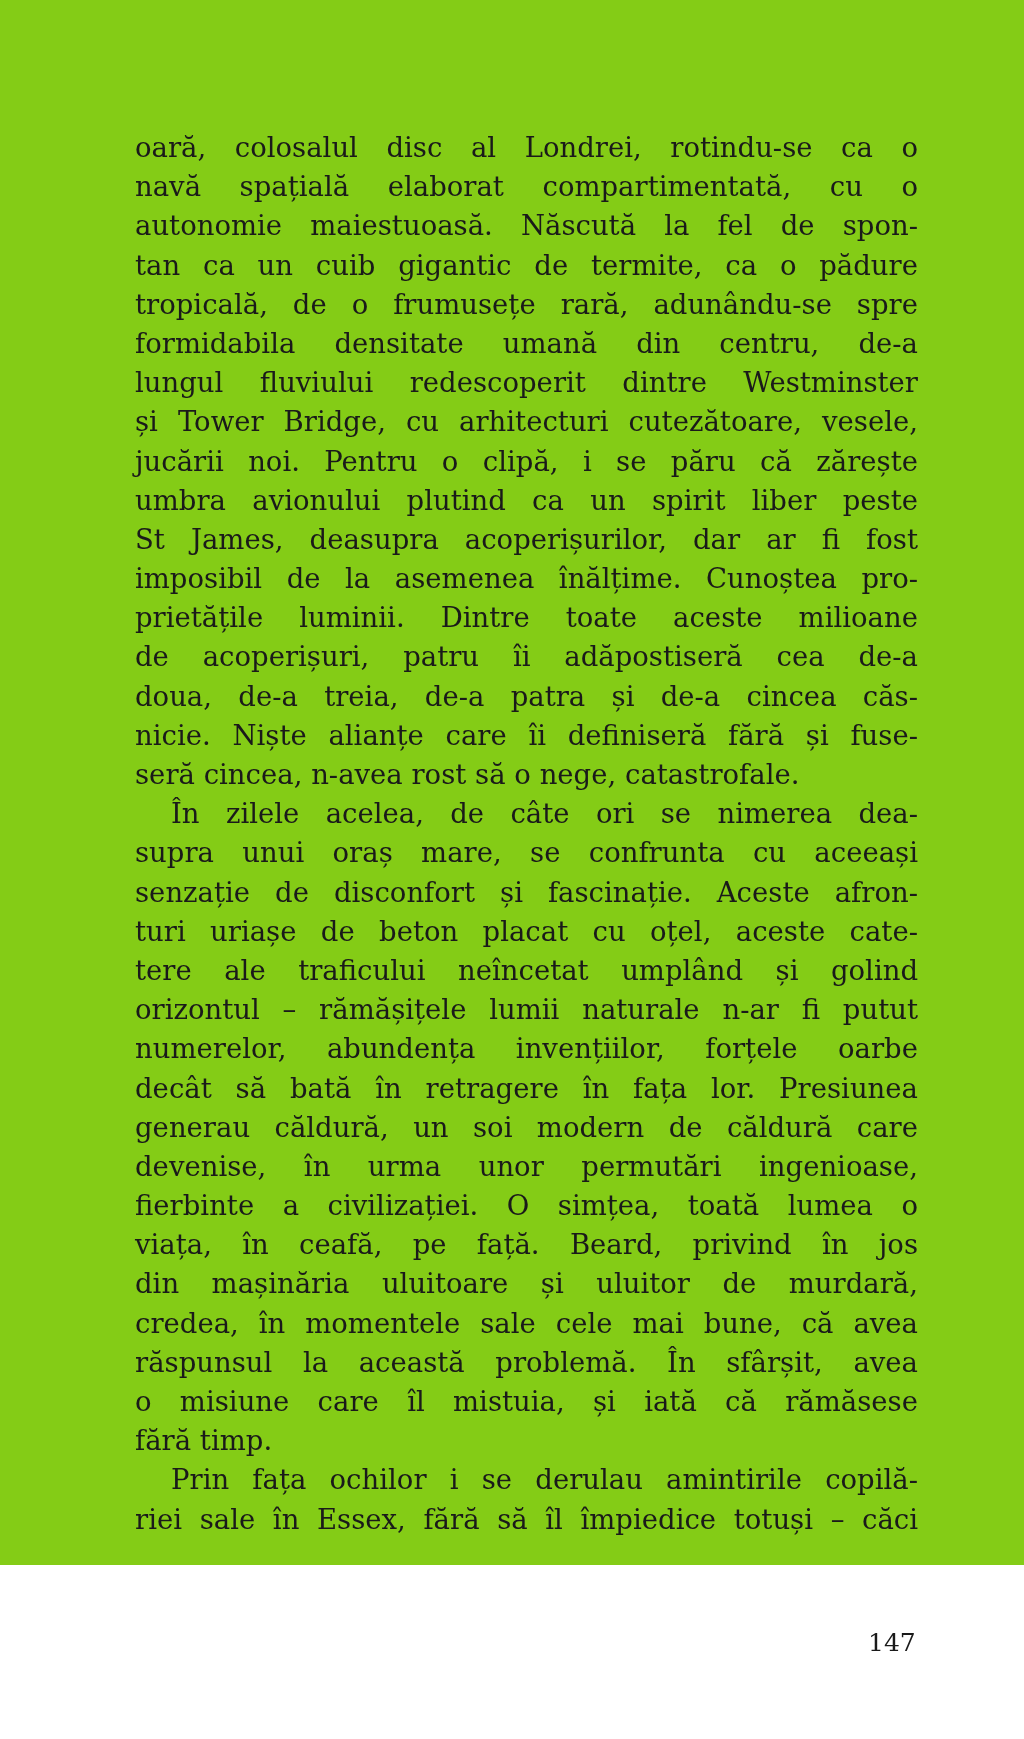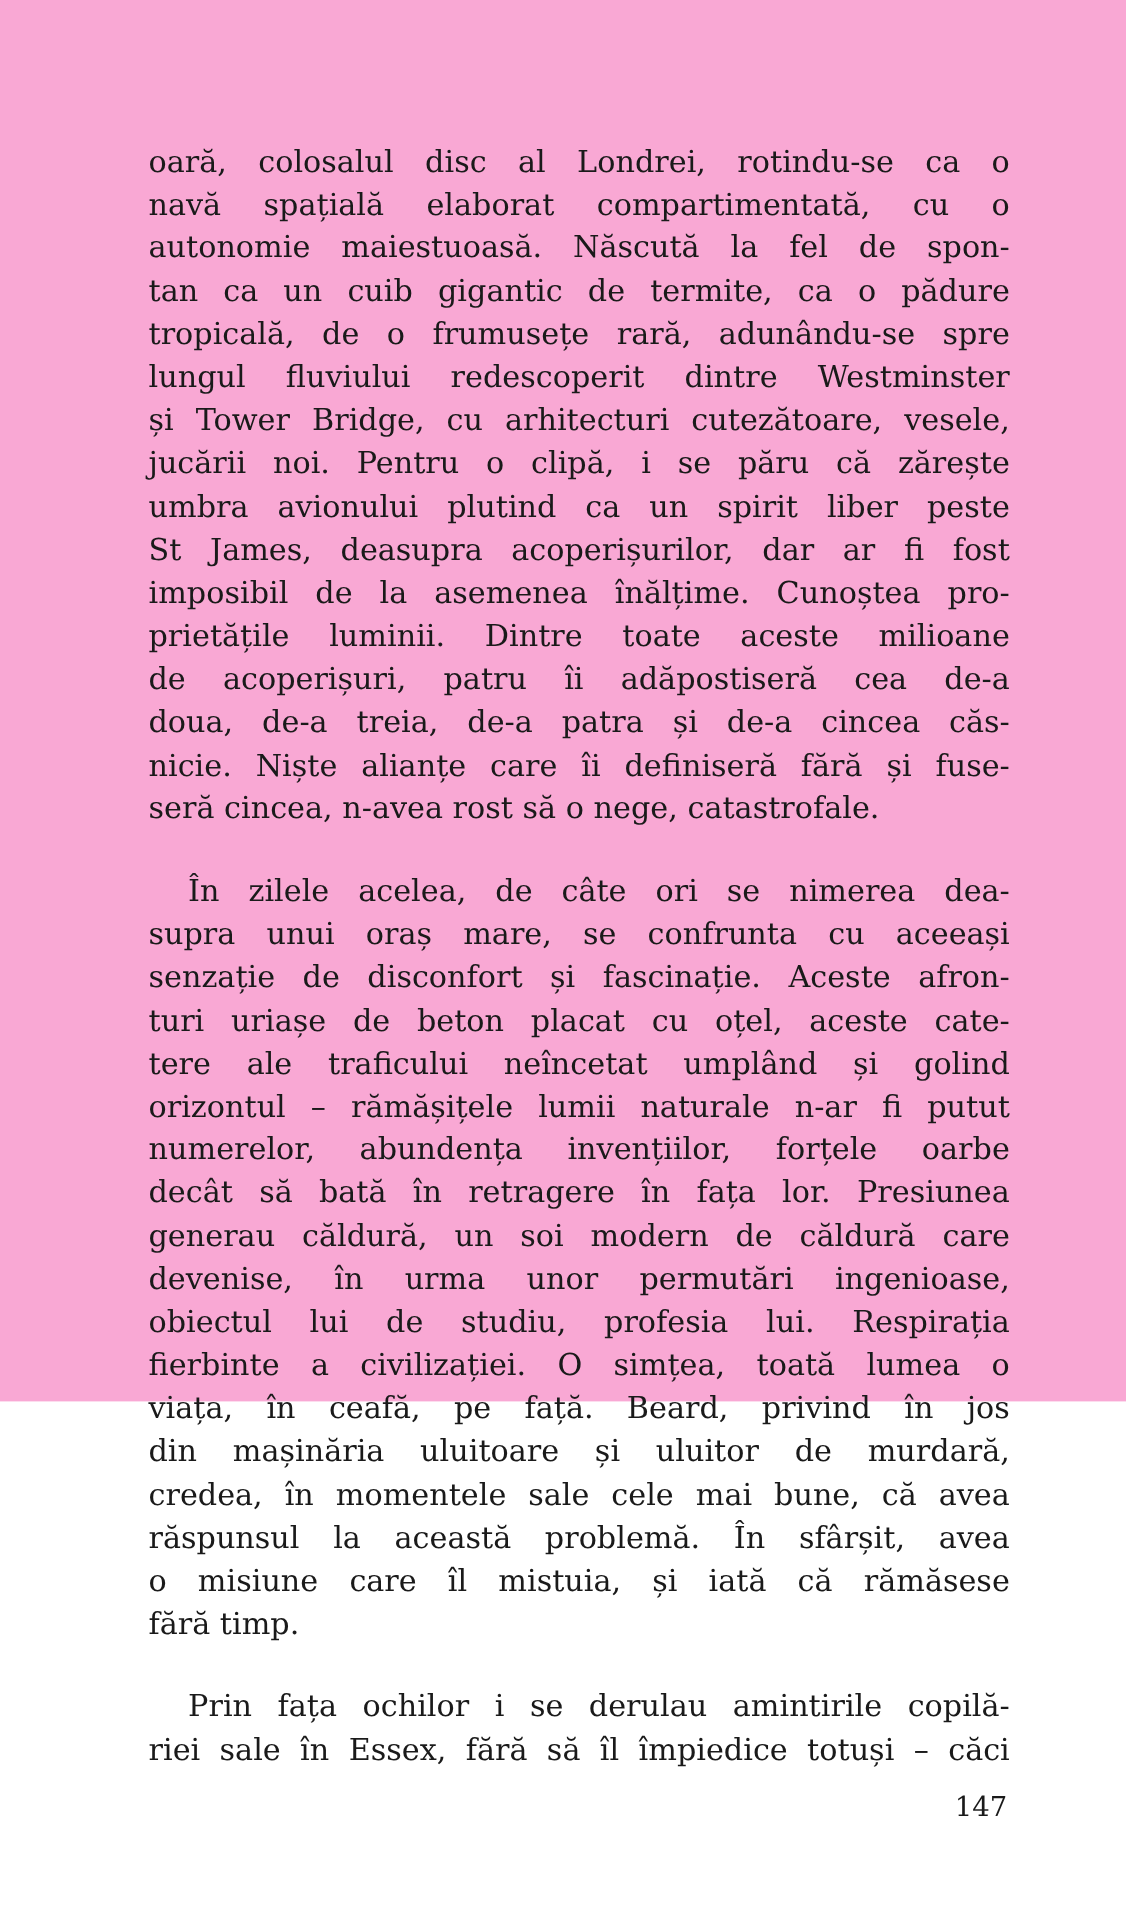--- a/index.html
+++ b/index.html
@@ -1,54 +1,55 @@
 <!DOCTYPE html>
 <html><head>
 <meta charset="utf-8">
 <style>
   html, body { margin: 0; padding: 0; background: #ffffff; }
   body { width: 1024px; height: 1739px; position: relative; overflow: hidden; }
   .page {
-    position: absolute; left: 0; top: 0; width: 1024px; height: 1274px;
-    background: #f9a8d4;
+    position: absolute; left: 0; top: 0; width: 1024px; height: 1565px;
+    background: #84cc16;
   }
   .text-block {
     position: absolute; left: 135px; top: 128px; width: 783px;
     font-family: "DejaVu Serif", serif;
     font-size: 27.5px;
     line-height: 39.2px;
     color: #1a1a1a;
   }
   .line {
     display: block;
     white-space: nowrap;
     text-align: justify;
     text-align-last: justify;
     height: 39.2px;
     overflow: visible;
   }
   .line.last { text-align-last: left; }
-  .line.indent { padding-left: 36px; margin-top: 36px; }
+  .line.indent { padding-left: 36px; }
   .page-number {
     position: absolute; left: 868px; top: 1617px; width: 60px;
     font-family: "DejaVu Serif", serif;
     font-size: 25px; color: #1a1a1a; margin-top: 11px;
   }
 </style>
 </head>
 <body>
 
 <div class="page">
   <div class="text-block" id="text-block">
       <div>
         <span class="line">oară, colosalul disc al Londrei, rotindu-se ca o</span>
         <span class="line">navă spațială elaborat compartimentată, cu o</span>
         <span class="line">autonomie maiestuoasă. Născută la fel de spon-</span>
         <span class="line">tan ca un cuib gigantic de termite, ca o pădure</span>
         <span class="line">tropicală, de o frumusețe rară, adunându-se spre</span>
+        <span class="line">formidabila densitate umană din centru, de-a</span>
         <span class="line">lungul fluviului redescoperit dintre Westminster</span>
         <span class="line">și Tower Bridge, cu arhitecturi cutezătoare, vesele,</span>
         <span class="line">jucării noi. Pentru o clipă, i se păru că zărește</span>
         <span class="line">umbra avionului plutind ca un spirit liber peste</span>
         <span class="line">St James, deasupra acoperișurilor, dar ar fi fost</span>
         <span class="line">imposibil de la asemenea înălțime. Cunoștea pro-</span>
         <span class="line">prietățile luminii. Dintre toate aceste milioane</span>
         <span class="line">de acoperișuri, patru îi adăpostiseră cea de-a</span>
         <span class="line">doua, de-a treia, de-a patra și de-a cincea căs-</span>
         <span class="line">nicie. Niște alianțe care îi definiseră fără și fuse-</span>
@@ -58,21 +59,20 @@
         <span class="line indent">În zilele acelea, de câte ori se nimerea dea-</span>
         <span class="line">supra unui oraș mare, se confrunta cu aceeași</span>
         <span class="line">senzație de disconfort și fascinație. Aceste afron-</span>
         <span class="line">turi uriașe de beton placat cu oțel, aceste cate-</span>
         <span class="line">tere ale traficului neîncetat umplând și golind</span>
         <span class="line">orizontul – rămășițele lumii naturale n-ar fi putut</span>
         <span class="line">numerelor, abundența invențiilor, forțele oarbe</span>
         <span class="line">decât să bată în retragere în fața lor. Presiunea</span>
         <span class="line">generau căldură, un soi modern de căldură care</span>
         <span class="line">devenise, în urma unor permutări ingenioase,</span>
-        <span class="line">obiectul lui de studiu, profesia lui. Respirația</span>
         <span class="line">fierbinte a civilizației. O simțea, toată lumea o</span>
         <span class="line">viața, în ceafă, pe față. Beard, privind în jos</span>
         <span class="line">din mașinăria uluitoare și uluitor de murdară,</span>
         <span class="line">credea, în momentele sale cele mai bune, că avea</span>
         <span class="line">răspunsul la această problemă. În sfârșit, avea</span>
         <span class="line">o misiune care îl mistuia, și iată că rămăsese</span>
         <span class="line last">fără timp.</span>
       </div>
       <div>
         <span class="line indent">Prin fața ochilor i se derulau amintirile copilă-</span>

